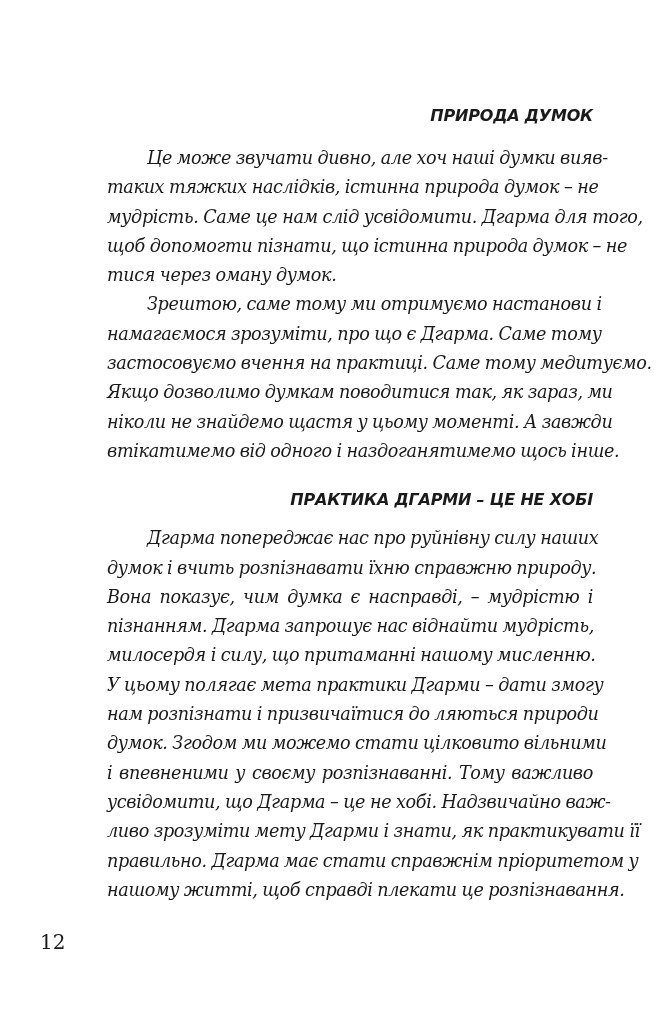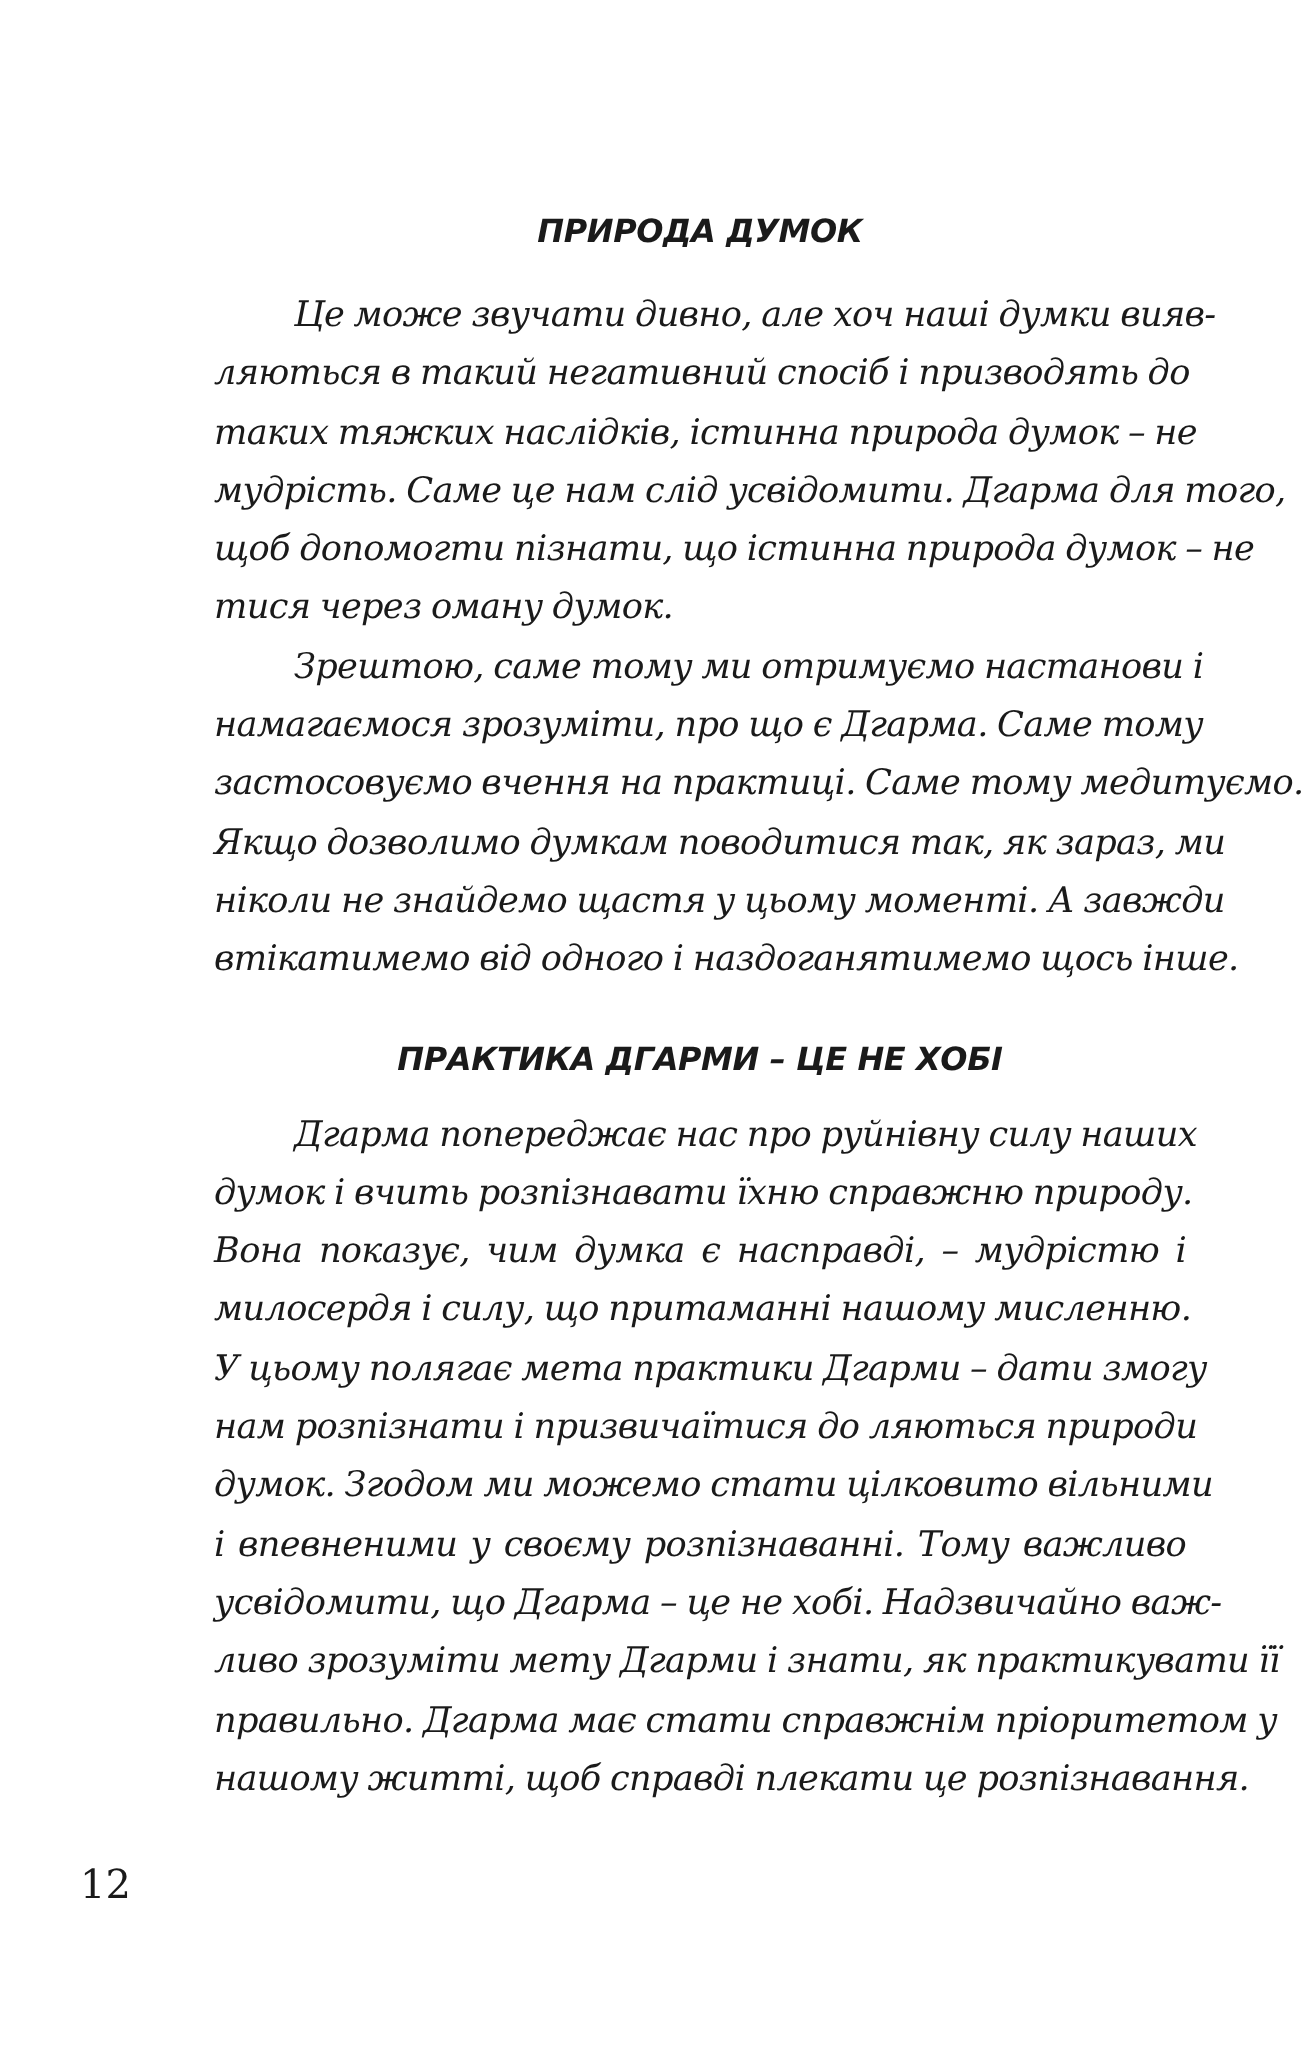--- a/index.html
+++ b/index.html
@@ -18,21 +18,21 @@
       position: absolute;
       left: 107px;
       top: 96px;
       width: 486px;
     }
     .heading {
       font-family: "DejaVu Sans", sans-serif;
       font-weight: bold;
       font-style: italic;
       font-size: 16px;
-      text-align: center;
+      text-align: right;
       margin: 0;
       letter-spacing: -0.2px;
       height: 40px;
       line-height: 40px;
     }
     .heading.first {
       margin-bottom: 8px;
     }
     .heading.second {
       margin-top: 14px;
@@ -75,21 +75,20 @@
   </style>
 </head>
 <body>
 
 <div class="page">
 
   <h2 class="heading first">ПРИРОДА ДУМОК</h2>
 
   <p class="para">
     <span class="line first">Це може звучати дивно, але хоч наші думки вияв-</span>
-    <span class="line">ляються в такий негативний спосіб і призводять до</span>
     <span class="line">таких тяжких наслідків, істинна природа думок – не</span>
     <span class="line">мудрість. Саме це нам слід усвідомити. Дгарма для того,</span>
     <span class="line">щоб допомогти пізнати, що істинна природа думок – не</span>
     <span class="line last">тися через оману думок.</span>
   </p>
 
   <p class="para">
     <span class="line first">Зрештою, саме тому ми отримуємо настанови і</span>
     <span class="line">намагаємося зрозуміти, про що є Дгарма. Саме тому</span>
     <span class="line">застосовуємо вчення на практиці. Саме тому медитуємо.</span>
@@ -97,20 +96,21 @@
     <span class="line">ніколи не знайдемо щастя у цьому моменті. А завжди</span>
     <span class="line last">втікатимемо від одного і наздоганятимемо щось інше.</span>
   </p>
 
   <h2 class="heading second">ПРАКТИКА ДГАРМИ – ЦЕ НЕ ХОБІ</h2>
 
   <p class="para">
     <span class="line first">Дгарма попереджає нас про руйнівну силу наших</span>
     <span class="line">думок і вчить розпізнавати їхню справжню природу.</span>
     <span class="line">Вона показує, чим думка є насправді, – мудрістю і</span>
+    <span class="line">пізнанням. Дгарма запрошує нас віднайти мудрість,</span>
     <span class="line">милосердя і силу, що притаманні нашому мисленню.</span>
     <span class="line">У цьому полягає мета практики Дгарми – дати змогу</span>
     <span class="line">нам розпізнати і призвичаїтися до ляються природи</span>
     <span class="line">думок. Згодом ми можемо стати цілковито вільними</span>
     <span class="line">і впевненими у своєму розпізнаванні. Тому важливо</span>
     <span class="line">усвідомити, що Дгарма – це не хобі. Надзвичайно важ-</span>
     <span class="line">ливо зрозуміти мету Дгарми і знати, як практикувати її</span>
     <span class="line">правильно. Дгарма має стати справжнім пріоритетом у</span>
     <span class="line last">нашому житті, щоб справді плекати це розпізнавання.</span>
   </p>

